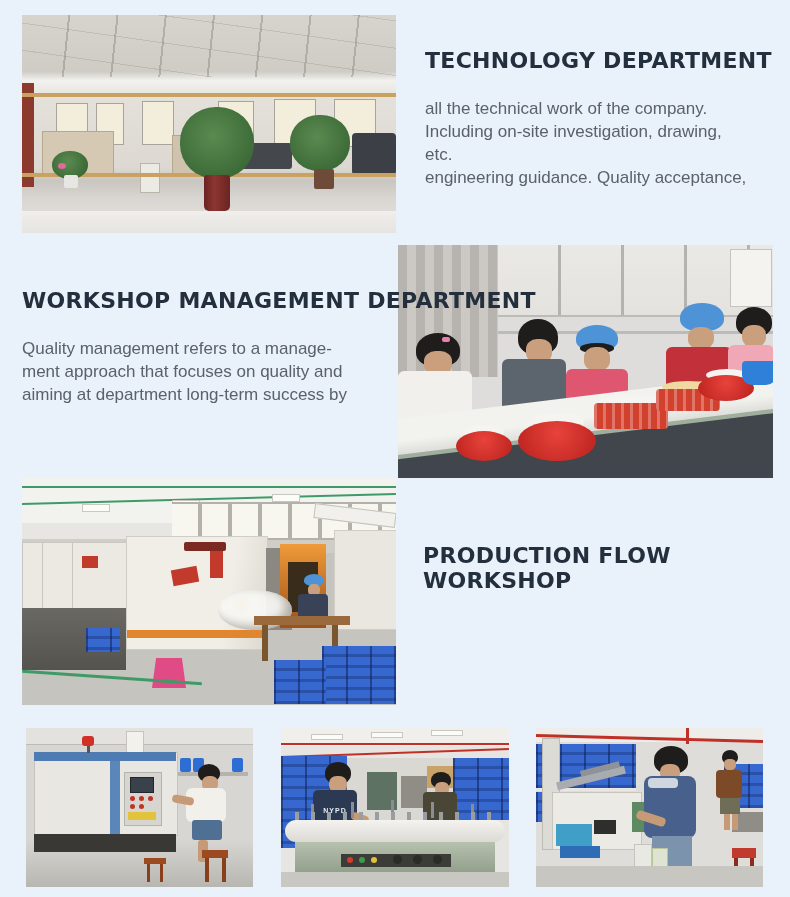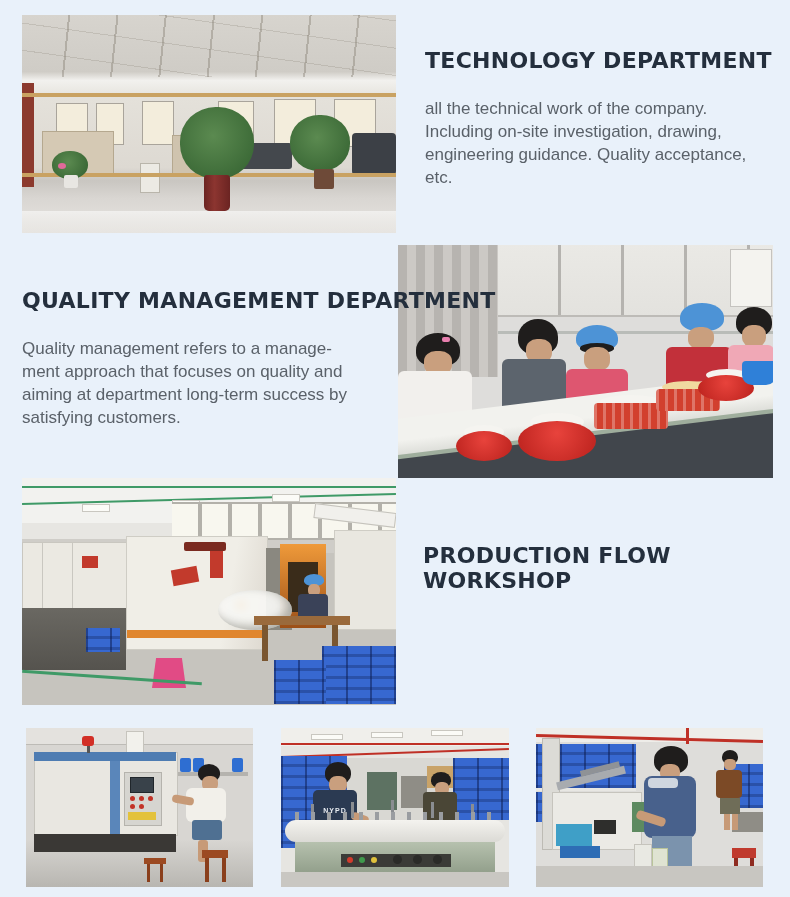--- a/index.html
+++ b/index.html
@@ -165,22 +165,22 @@
     <div class="ob flower"></div>
     <div class="ob pot-left"></div>
     <div class="ob floorshine"></div>
   </div>
 
   <section class="txt" style="left:425px;top:48px;">
     <h2>TECHNOLOGY DEPARTMENT</h2>
     <div class="para">
       <div>all the technical work of the company.</div>
       <div>Including on-site investigation, drawing,</div>
+      <div>etc.</div>
       <div>engineering guidance. Quality acceptance,</div>
-      <div>etc.</div>
     </div>
   </section>
 
   <div class="photo workers">
     <div class="ob curtain"></div>
     <div class="ob winband"></div>
     <div class="ob brightpane"></div>
     <div class="ob rail"></div>
 
     <div class="ob hair" style="left:18px;top:88px;width:44px;height:34px;"></div>
@@ -215,26 +215,25 @@
     <div class="ob heap" style="left:202px;top:150px;width:62px;height:14px;"></div>
     <div class="ob basket" style="left:196px;top:158px;width:74px;height:26px;"></div>
     <div class="ob heap" style="left:264px;top:136px;width:52px;height:12px;background:#f0d9a0;"></div>
     <div class="ob basket" style="left:258px;top:144px;width:64px;height:22px;"></div>
     <div class="ob heap" style="left:308px;top:124px;width:42px;height:12px;"></div>
     <div class="ob bowl" style="left:300px;top:130px;width:56px;height:26px;"></div>
     <div class="ob" style="left:344px;top:116px;width:34px;height:24px;background:#2f80d8;border-radius:4px 4px 10px 10px;"></div>
   </div>
 
   <section class="txt" style="left:22px;top:288px;">
-    <h2>QUALITY MANAGEMENT DEPARTMENT</h2>
+    <h2>WORKSHOP MANAGEMENT DEPARTMENT</h2>
     <div class="para">
       <div>Quality management refers to a manage-</div>
       <div>ment approach that focuses on quality and</div>
       <div>aiming at department long-term success by</div>
-      <div>satisfying customers.</div>
     </div>
   </section>
 
   <div class="photo workshop">
     <div class="ob pipe1"></div>
     <div class="ob pipe2"></div>
     <div class="ob lightbar" style="left:60px;top:26px;width:26px;height:6px;"></div>
     <div class="ob lightbar" style="left:150px;top:22px;width:26px;height:6px;"></div>
     <div class="ob lightbar" style="left:250px;top:16px;width:26px;height:6px;"></div>
     <div class="ob winstrip"></div>

